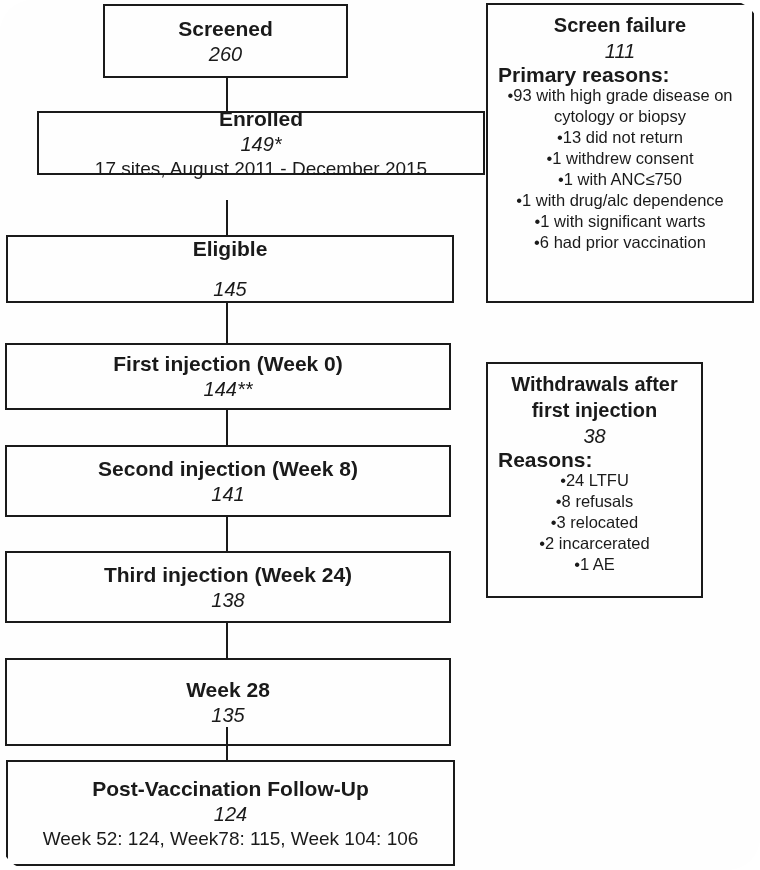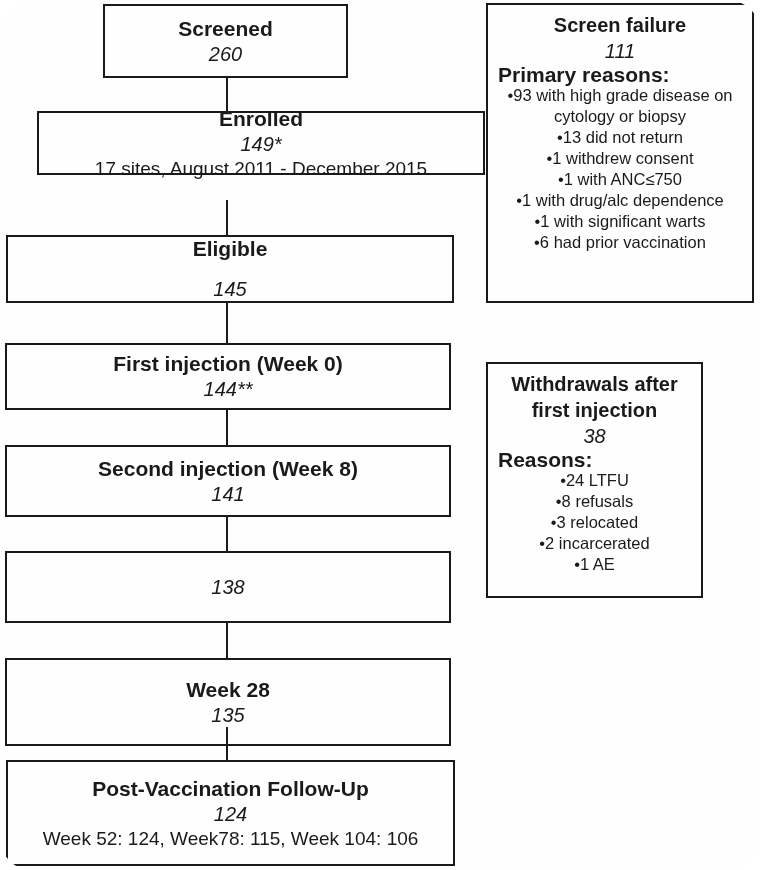--- a/index.html
+++ b/index.html
@@ -70,20 +70,21 @@
     <div class="t">First injection (Week 0)</div>
     <div class="c">144**</div>
   </div>
 
   <div class="fbox" style="left:5px; top:445px; width:446px; height:72px;">
     <div class="t">Second injection (Week 8)</div>
     <div class="c">141</div>
   </div>
 
   <div class="fbox" style="left:5px; top:551px; width:446px; height:72px;">
+    <div class="t">Third injection (Week 24)</div>
     <div class="c">138</div>
   </div>
 
   <div class="fbox" style="left:5px; top:658px; width:446px; height:88px;">
     <div class="t">Week 28</div>
     <div class="c">135</div>
   </div>
 
   <div class="fbox" style="left:6px; top:760px; width:449px; height:106px;">
     <div class="t">Post-Vaccination Follow-Up</div>

